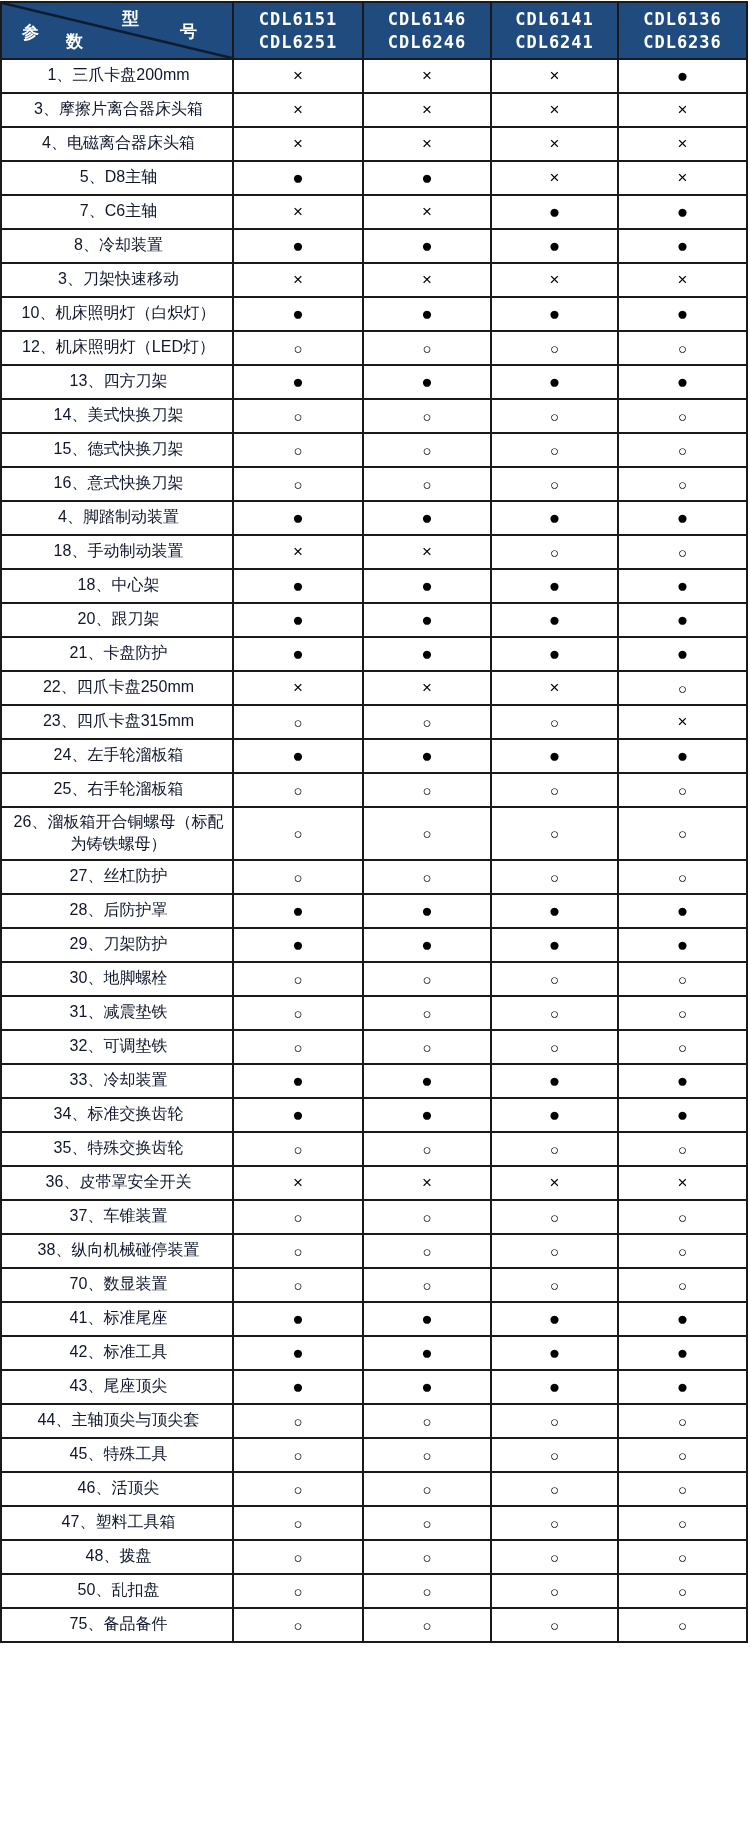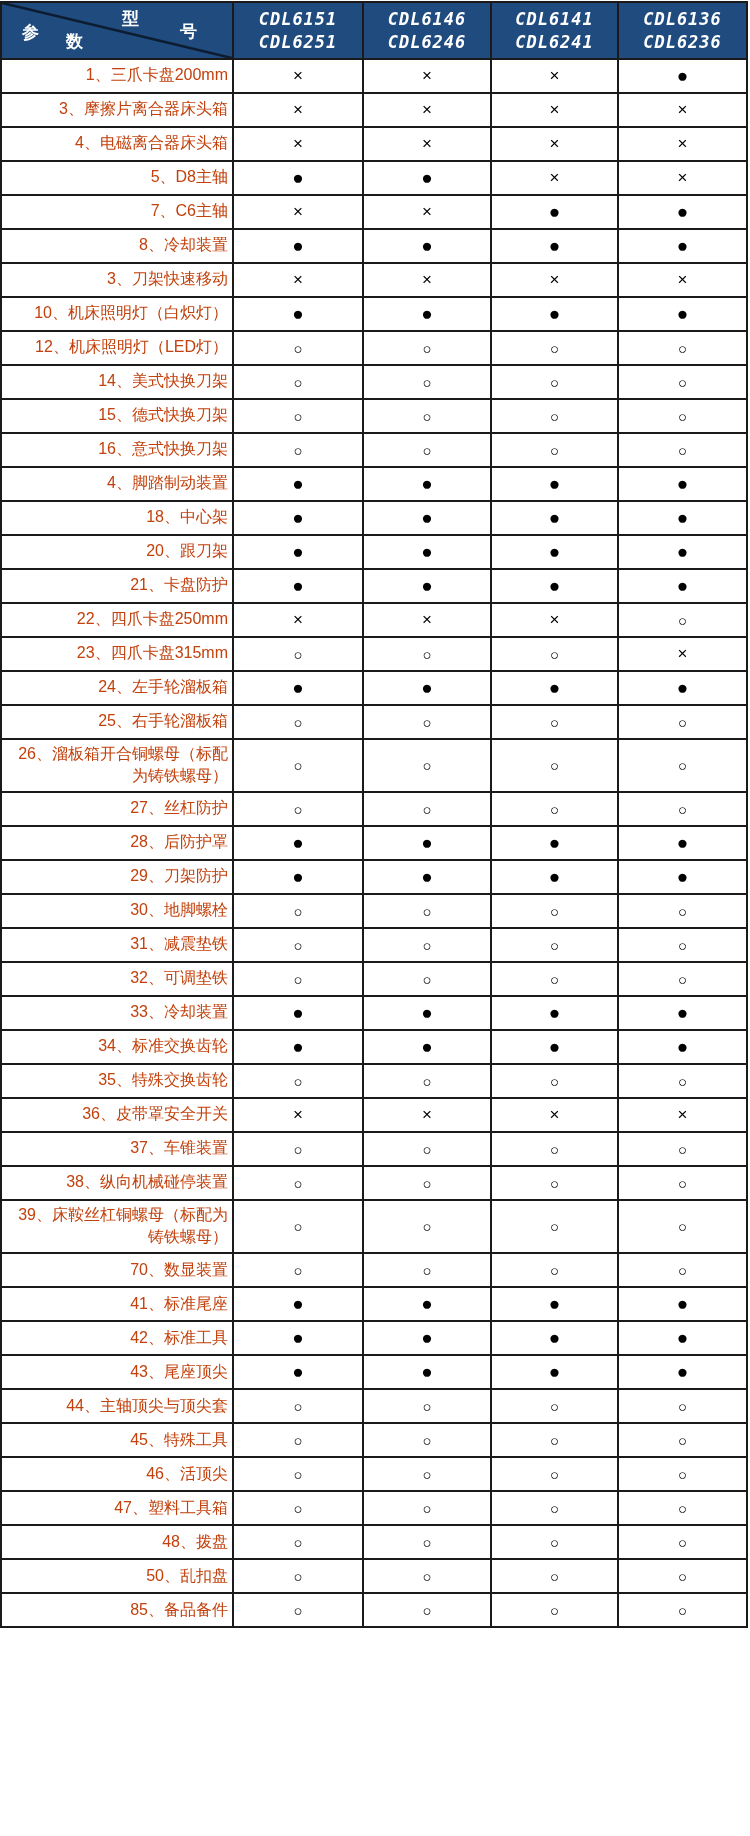--- a/index.html
+++ b/index.html
@@ -51,30 +51,29 @@
   .ch.t1 { left: 120px; top: 7px; }
   .ch.t2 { left: 178px; top: 20px; }
   .ch.b1 { left: 20px;  top: 21px; }
   .ch.b2 { left: 64px;  top: 30px; }
   th.model {
     font-family: "DejaVu Sans Mono", monospace;
     font-size: 17px;
     font-weight: bold;
     letter-spacing: 1px;
     text-align: center;
-    font-style: italic;
   }
   th.model .ln { line-height: 1.35; }
   tbody tr { height: 34px; }
   td.label {
     padding: 3px 4px 5px 7px;
     font-size: 16px;
     line-height: 1.35;
-    color: #c2410c;
-    text-align: right;
+    color: #0f172a;
+    text-align: center;
     word-break: break-all;
   }
   td.sym {
     text-align: center;
     vertical-align: middle;
     color: #000000;
     padding: 0;
   }
   td.sym-std { font-size: 19px; }
   td.sym-opt { font-size: 15px; }
@@ -179,20 +178,27 @@
           <td class="sym sym-std">●</td>
         </tr>
         <tr>
           <td class="label">12、机床照明灯（LED灯）</td>
           <td class="sym sym-opt">○</td>
           <td class="sym sym-opt">○</td>
           <td class="sym sym-opt">○</td>
           <td class="sym sym-opt">○</td>
         </tr>
         <tr>
+          <td class="label">13、四方刀架</td>
+          <td class="sym sym-std">●</td>
+          <td class="sym sym-std">●</td>
+          <td class="sym sym-std">●</td>
+          <td class="sym sym-std">●</td>
+        </tr>
+        <tr>
           <td class="label">14、美式快换刀架</td>
           <td class="sym sym-opt">○</td>
           <td class="sym sym-opt">○</td>
           <td class="sym sym-opt">○</td>
           <td class="sym sym-opt">○</td>
         </tr>
         <tr>
           <td class="label">15、德式快换刀架</td>
           <td class="sym sym-opt">○</td>
           <td class="sym sym-opt">○</td>
@@ -207,20 +213,27 @@
           <td class="sym sym-opt">○</td>
         </tr>
         <tr>
           <td class="label">4、脚踏制动装置</td>
           <td class="sym sym-std">●</td>
           <td class="sym sym-std">●</td>
           <td class="sym sym-std">●</td>
           <td class="sym sym-std">●</td>
         </tr>
         <tr>
+          <td class="label">18、手动制动装置</td>
+          <td class="sym sym-no">×</td>
+          <td class="sym sym-no">×</td>
+          <td class="sym sym-opt">○</td>
+          <td class="sym sym-opt">○</td>
+        </tr>
+        <tr>
           <td class="label">18、中心架</td>
           <td class="sym sym-std">●</td>
           <td class="sym sym-std">●</td>
           <td class="sym sym-std">●</td>
           <td class="sym sym-std">●</td>
         </tr>
         <tr>
           <td class="label">20、跟刀架</td>
           <td class="sym sym-std">●</td>
           <td class="sym sym-std">●</td>
@@ -347,27 +360,20 @@
           <td class="sym sym-opt">○</td>
         </tr>
         <tr>
           <td class="label">38、纵向机械碰停装置</td>
           <td class="sym sym-opt">○</td>
           <td class="sym sym-opt">○</td>
           <td class="sym sym-opt">○</td>
           <td class="sym sym-opt">○</td>
         </tr>
         <tr>
-          <td class="label">39、床鞍丝杠铜螺母（标配为铸铁螺母）</td>
-          <td class="sym sym-opt">○</td>
-          <td class="sym sym-opt">○</td>
-          <td class="sym sym-opt">○</td>
-          <td class="sym sym-opt">○</td>
-        </tr>
-        <tr>
           <td class="label">70、数显装置</td>
           <td class="sym sym-opt">○</td>
           <td class="sym sym-opt">○</td>
           <td class="sym sym-opt">○</td>
           <td class="sym sym-opt">○</td>
         </tr>
         <tr>
           <td class="label">41、标准尾座</td>
           <td class="sym sym-std">●</td>
           <td class="sym sym-std">●</td>
@@ -424,21 +430,21 @@
           <td class="sym sym-opt">○</td>
         </tr>
         <tr>
           <td class="label">50、乱扣盘</td>
           <td class="sym sym-opt">○</td>
           <td class="sym sym-opt">○</td>
           <td class="sym sym-opt">○</td>
           <td class="sym sym-opt">○</td>
         </tr>
         <tr>
-          <td class="label">85、备品备件</td>
+          <td class="label">75、备品备件</td>
           <td class="sym sym-opt">○</td>
           <td class="sym sym-opt">○</td>
           <td class="sym sym-opt">○</td>
           <td class="sym sym-opt">○</td>
         </tr>
       </tbody>
   </table>
 </div>
 
 </body></html>

